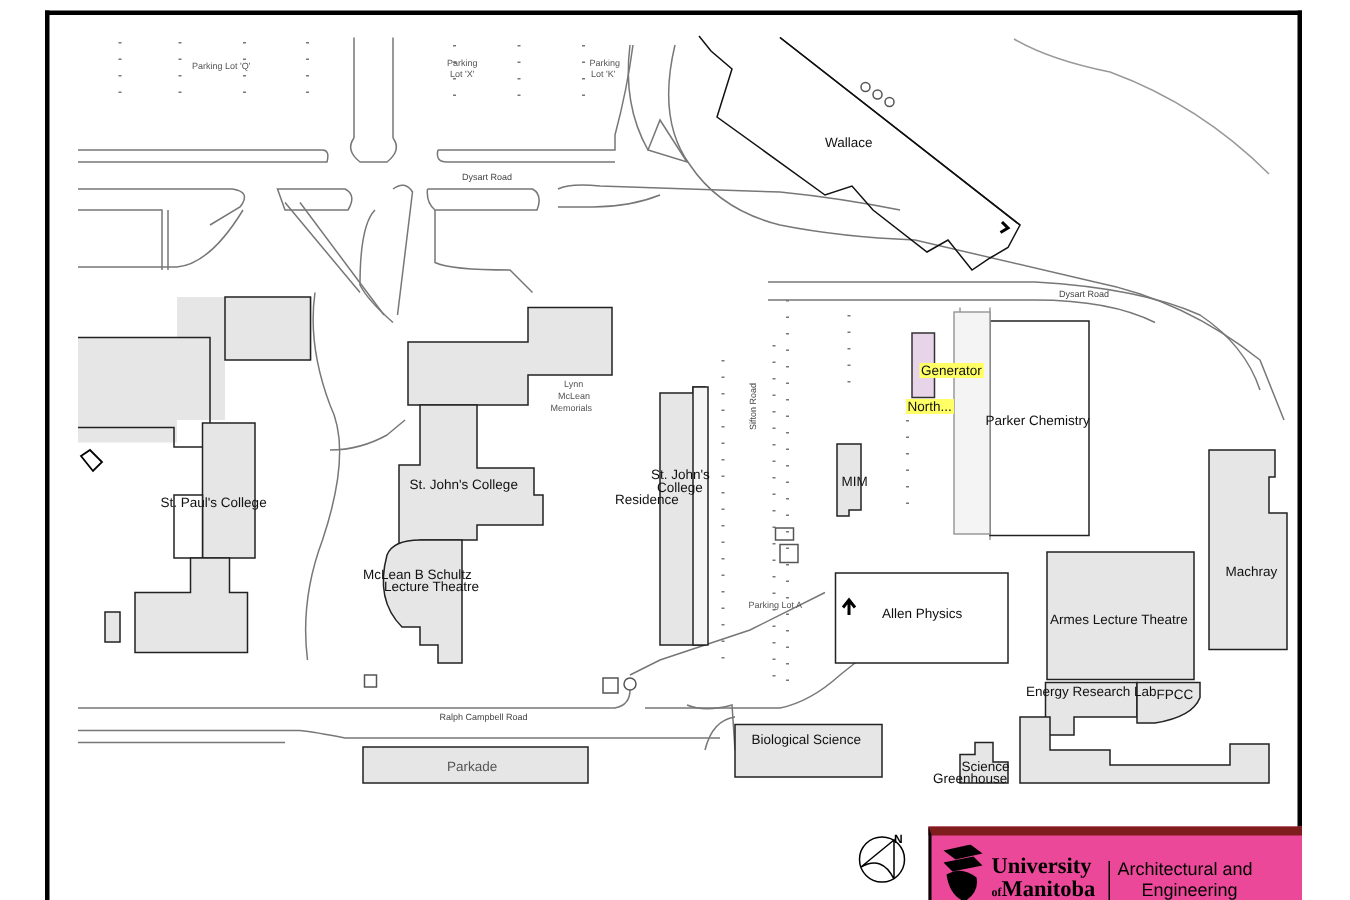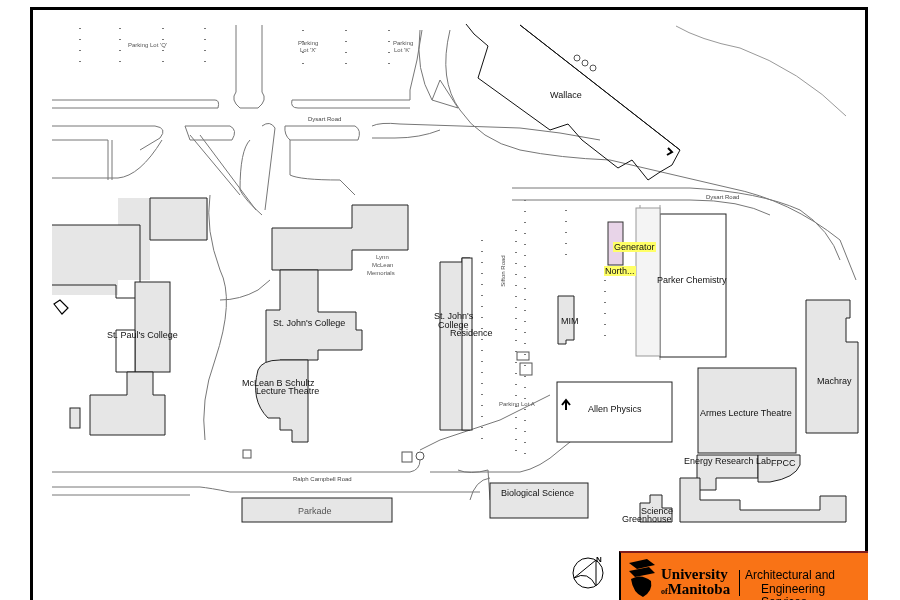--- a/index.html
+++ b/index.html
@@ -3,21 +3,21 @@
 <meta charset="utf-8">
 <style>
   html, body { margin:0; padding:0; background:#ffffff; }
   body { width:900px; height:600px; position:relative; overflow:hidden; font-family:"Liberation Sans", sans-serif; }
   #frame { position:absolute; left:30px; top:7px; width:838px; height:600px; border:3px solid #000; border-bottom:none; box-sizing:border-box; background:#fff; }
   svg#map { position:absolute; left:0; top:0; }
   .lbl { position:absolute; font-size:9px; color:#111; white-space:nowrap; line-height:10px; text-align:center; }
   .lbl.small { font-size:6px; color:#555; line-height:7px; }
   .lbl.road { font-size:6px; color:#444; }
   .lbl.hl { background:#ffff66; padding:0 1px; }
-  #titleblock { position:absolute; left:619px; top:551px; width:249px; height:49px; border-top:2px solid #7f1d1d; border-left:2px solid #000; box-sizing:border-box; background:#f97316; }
+  #titleblock { position:absolute; left:619px; top:551px; width:249px; height:49px; border-top:6px solid #7f1d1d; border-left:2px solid #000; box-sizing:border-box; background:#ec4899; }
   .uni1 { position:absolute; left:40px; top:14px; font-family:"Liberation Serif", serif; font-weight:bold; font-size:15px; color:#000; line-height:15px; }
   .uni2 { position:absolute; left:40px; top:29px; font-family:Liberation Serif, serif; font-weight:bold; font-size:15px; color:#000; line-height:15px; }
   .vbar { position:absolute; left:118px; top:17px; width:1px; height:26px; background:#000; }
   .dept1 { position:absolute; left:124px; top:16px; font-size:12px; color:#000; line-height:13px; }
   .dept2 { position:absolute; left:124px; top:30px; font-size:12px; color:#000; line-height:13px;margin-left:16px; }
   .north { position:absolute; left:596px; top:555px; font-size:8px; font-weight:bold; }
 </style>
 </head>
 <body>
 
@@ -149,21 +149,21 @@
 <div class="lbl road" style="left:308px;top:114px;">Dysart Road</div>
 <div class="lbl road" style="left:706px;top:192px;">Dysart Road</div>
 <div class="lbl" style="left:550px;top:90px;">Wallace</div>
 <div class="lbl small" style="left:376px;top:254px;">Lynn</div>
 <div class="lbl small" style="left:372px;top:262px;">McLean</div>
 <div class="lbl small" style="left:367px;top:270px;">Memorials</div>
 <div class="lbl" style="left:107px;top:330px;">St. Paul's College</div>
 <div class="lbl" style="left:273px;top:318px;">St. John's College</div>
 <div class="lbl" style="left:434px;top:311px;">St. John's</div>
 <div class="lbl" style="left:438px;top:320px;">College</div>
-<div class="lbl" style="left:450px;top:328px;">Residence</div>
+<div class="lbl" style="left:410px;top:328px;">Residence</div>
 <div class="lbl road" style="left:487px;top:266px;transform:rotate(-90deg);">Sifton Road</div>
 <div class="lbl hl" style="left:604px;top:233px;margin-top:33px;">North...</div>
 <div class="lbl hl" style="left:593px;top:242px;margin-left:20px;">Generator</div>
 <div class="lbl" style="left:657px;top:275px;">Parker Chemistry</div>
 <div class="lbl" style="left:561px;top:316px;">MIM</div>
 <div class="lbl" style="left:242px;top:378px;">McLean B Schultz</div>
 <div class="lbl" style="left:244px;top:386px;padding-left:12px;">Lecture Theatre</div>
 <div class="lbl small" style="left:499px;top:401px;">Parking Lot A</div>
 <div class="lbl" style="left:588px;top:404px;">Allen Physics</div>
 <div class="lbl" style="left:700px;top:408px;">Armes Lecture Theatre</div>

